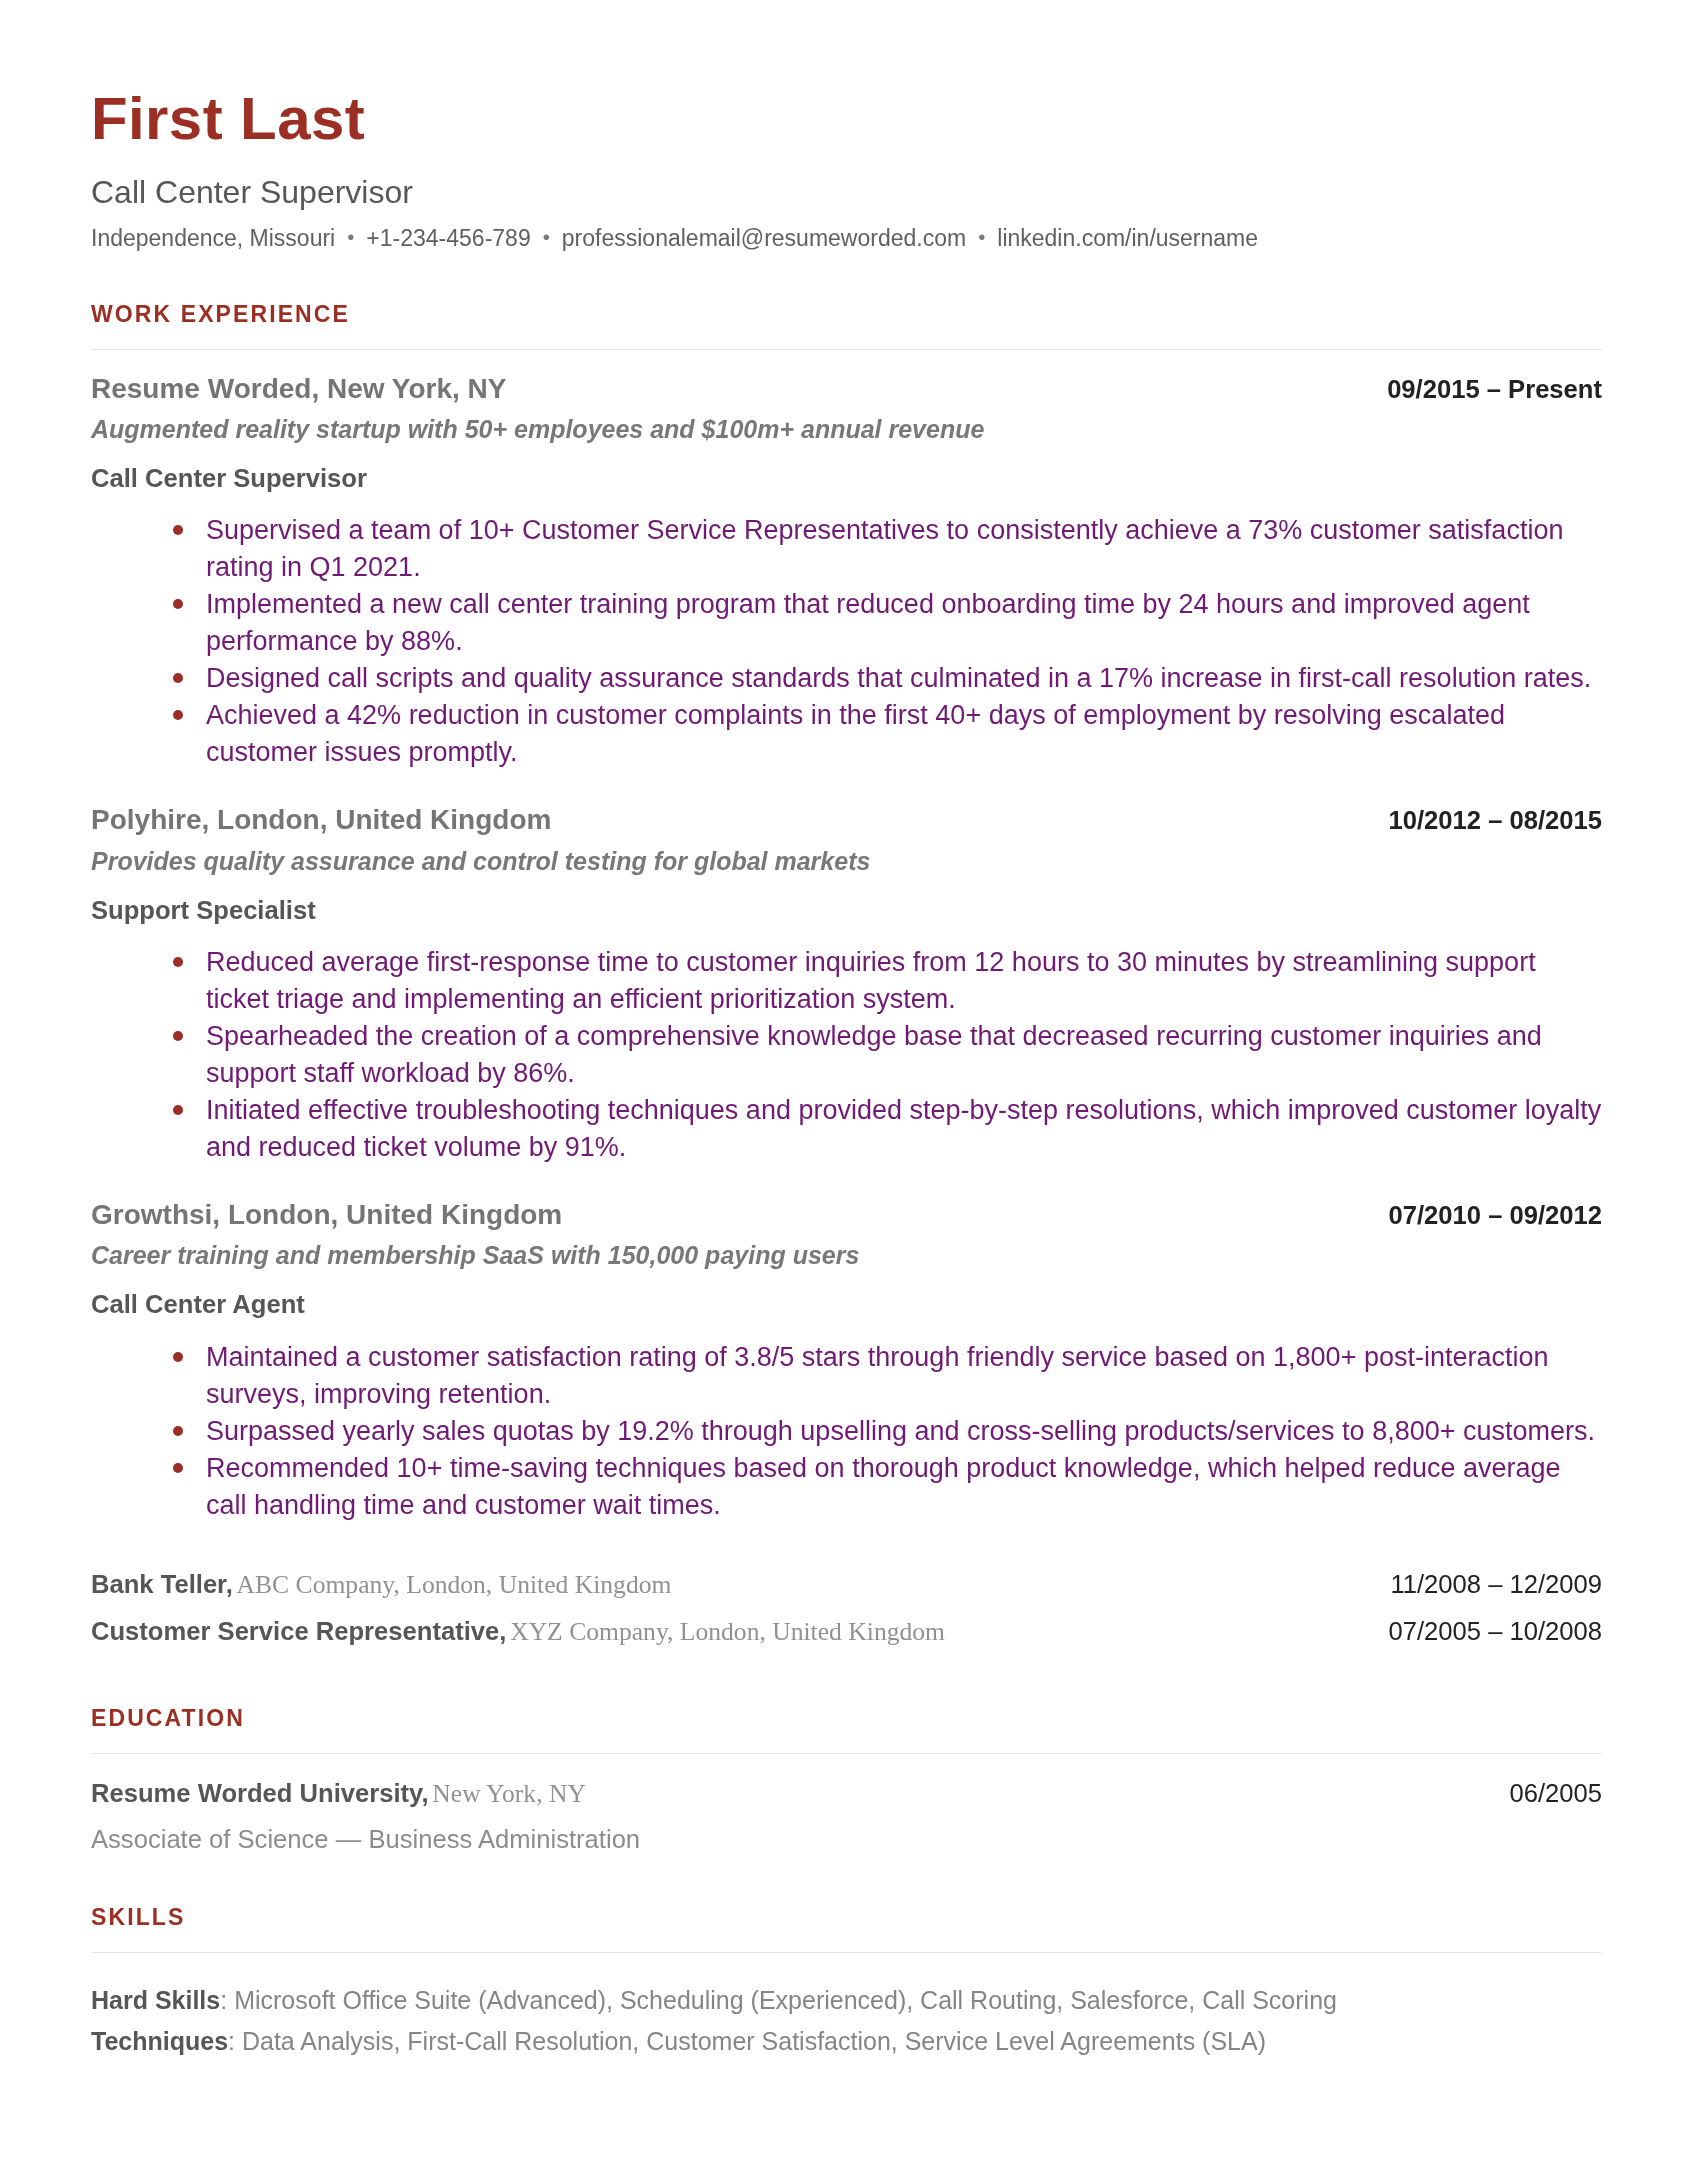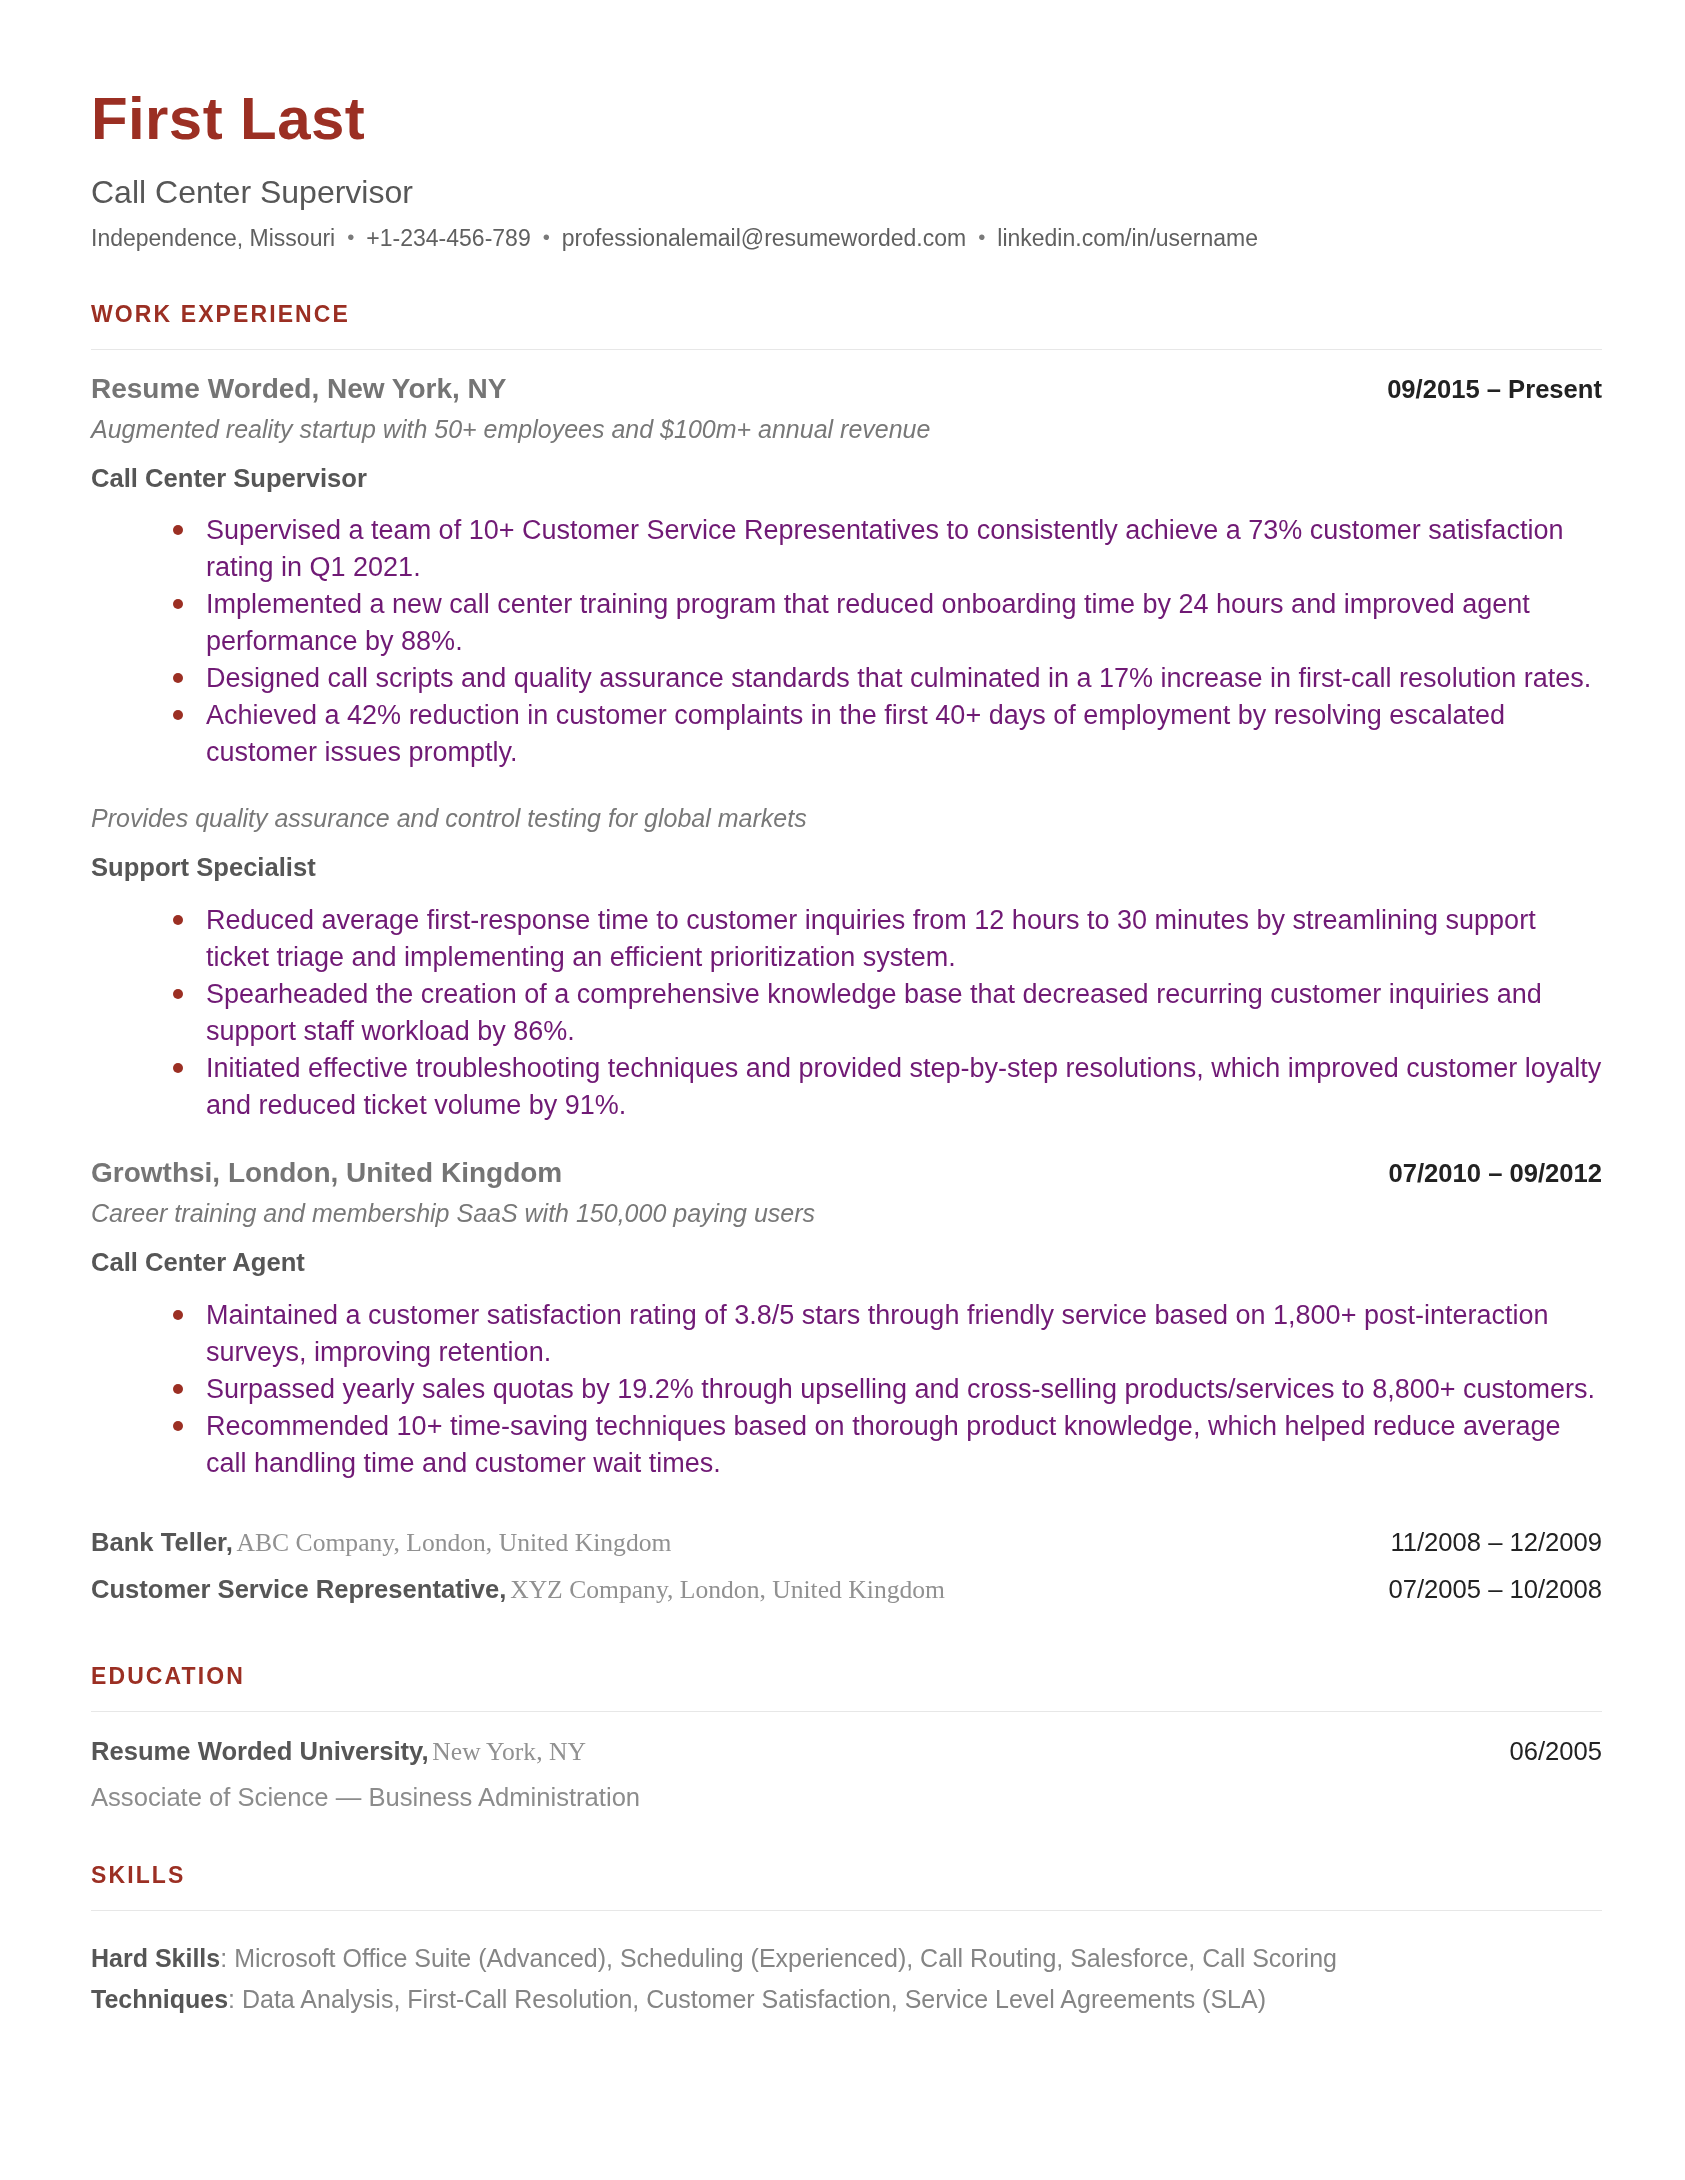--- a/index.html
+++ b/index.html
@@ -15,21 +15,21 @@
   .contact .dot{color:#7a7a7a;margin:0 12px;font-size:20.4px;vertical-align:1.7px;}
   
   .sec-head{font-size:23px;font-weight:bold;color:#9B2F23;letter-spacing:2.1px;margin-top:48px;line-height:1.2;}
   .rule{border:0;border-top:1.7px solid #E7E7E7;margin:20.4px 0 0 0;height:0;}
   
   .job{margin-top:32px;}
   .job.job-first{margin-top:22px;}
   .job-header{display:flex;justify-content:space-between;align-items:baseline;font-weight:bold;}
   .company{font-size:28px;color:#757575;line-height:1.2;}
   .dates{font-size:25.6px;color:#222222;line-height:1.2;white-space:nowrap;}
-  .tagline{font-size:25px;font-style:italic;color:#787878;margin-top:8.5px;line-height:1.2;}
+  .tagline{font-size:25px;font-style:italic;color:#787878;margin-top:8.5px;line-height:1.2;font-weight:bold;}
   .role{font-size:25.6px;font-weight:bold;color:#565656;margin-top:19px;line-height:1.2;}
   ul.bullets{margin:19px 0 0 0;padding:0;list-style:none;}
   ul.bullets li{
     position:relative;padding-left:115px;font-size:27px;color:#701a75;
     line-height:37px;
   }
   ul.bullets li::before{
     content:"";position:absolute;left:82px;top:12.8px;width:10.2px;height:10.2px;
     border-radius:50%;background:#9B2F23;
   }
@@ -69,20 +69,24 @@
     <div class="role">Call Center Supervisor</div>
     <ul class="bullets">
       <li>Supervised a team of 10+ Customer Service Representatives to consistently achieve a 73% customer satisfaction rating in Q1 2021.</li>
       <li>Implemented a new call center training program that reduced onboarding time by 24 hours and improved agent performance by 88%.</li>
       <li>Designed call scripts and quality assurance standards that culminated in a 17% increase in first-call resolution rates.</li>
       <li>Achieved a 42% reduction in customer complaints in the first 40+ days of employment by resolving escalated customer issues promptly.</li>
     </ul>
   </div>
 
   <div class="job">
+    <div class="job-header">
+      <span class="company">Polyhire, London, United Kingdom</span>
+      <span class="dates">10/2012 – 08/2015</span>
+    </div>
     <div class="tagline">Provides quality assurance and control testing for global markets</div>
     <div class="role">Support Specialist</div>
     <ul class="bullets">
       <li>Reduced average first-response time to customer inquiries from 12 hours to 30 minutes by streamlining support ticket triage and implementing an efficient prioritization system.</li>
       <li>Spearheaded the creation of a comprehensive knowledge base that decreased recurring customer inquiries and support staff workload by 86%.</li>
       <li>Initiated effective troubleshooting techniques and provided step-by-step resolutions, which improved customer loyalty and reduced ticket volume by 91%.</li>
     </ul>
   </div>
 
   <div class="job">

